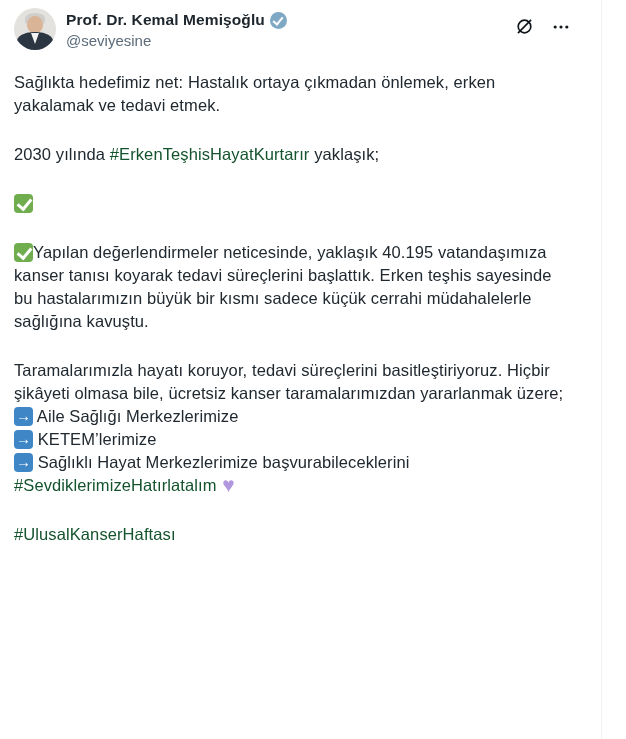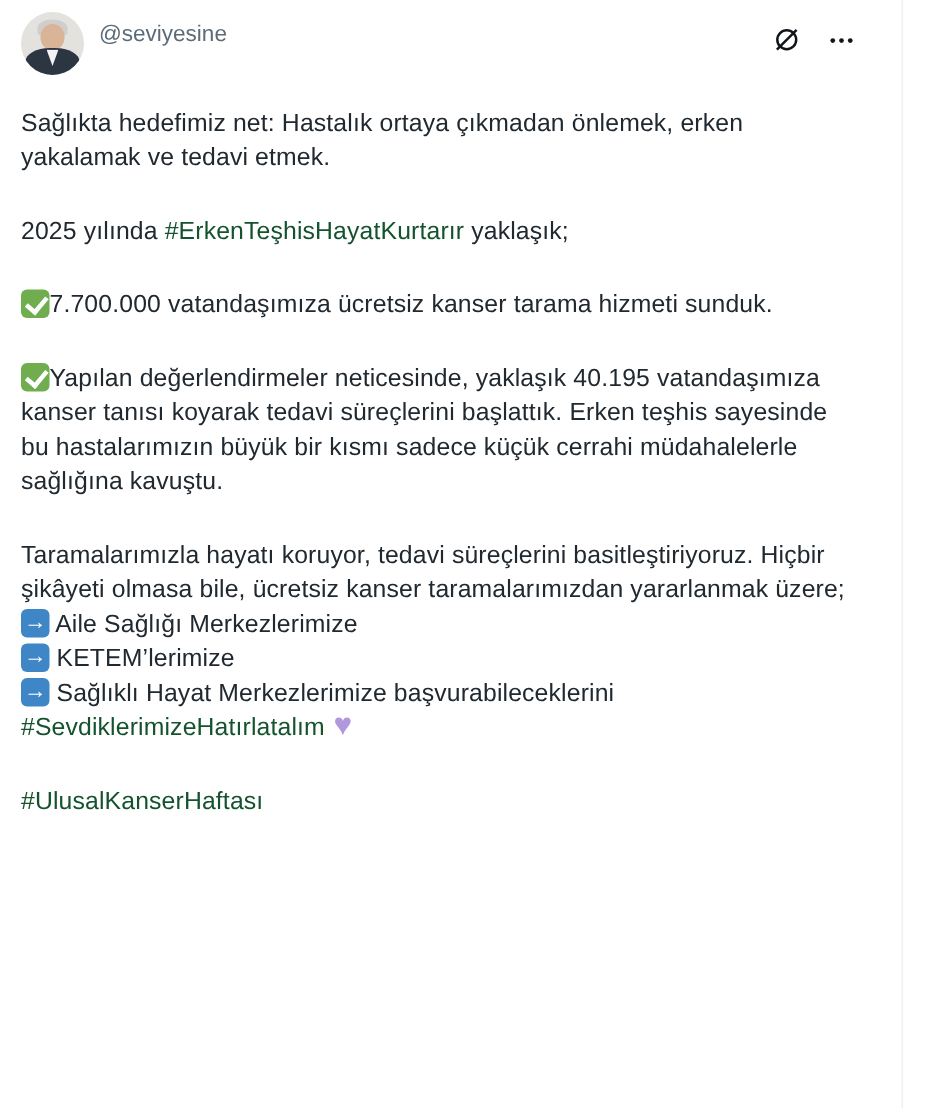--- a/index.html
+++ b/index.html
@@ -78,20 +78,24 @@
 
 <div class="tweet">
   <div class="header">
     <div class="avatar">
       <div class="hair"></div>
       <div class="head"></div>
       <div class="torso"></div>
       <div class="shirt"></div>
     </div>
     <div class="id-col">
+      <div class="name-row">
+        <span class="display-name">Prof. Dr. Kemal Memişoğlu</span>
+        <span class="badge"></span>
+      </div>
       <div class="handle">@seviyesine</div>
     </div>
     <div class="header-actions">
       <button class="icon-btn" aria-label="Grok">
         <svg width="21" height="21" viewBox="0 0 24 24" fill="none">
           <circle cx="12" cy="12" r="7.2" stroke="#11161b" stroke-width="1.9"></circle>
           <line x1="4.5" y1="19.5" x2="19.5" y2="4.5" stroke="#11161b" stroke-width="1.9"></line>
         </svg>
       </button>
       <button class="icon-btn" aria-label="More">
@@ -99,19 +103,19 @@
           <circle cx="5" cy="12" r="1.9"></circle>
             <circle cx="12" cy="12" r="1.9"></circle>
             <circle cx="19" cy="12" r="1.9"></circle>
         </svg>
       </button>
     </div>
   </div>
 
   <div class="text-block">
       <p><span>Sağlıkta hedefimiz net: Hastalık ortaya çıkmadan önlemek, erken yakalamak ve tedavi etmek.</span></p>
-      <p><span>2025 yılında </span><a class="taglink">#ErkenTeşhisHayatKurtarır</a><span> yaklaşık;</span></p>
-      <p><span class="em check-green"></span><span>7.700.000 vatandaşımıza ücretsiz kanser tarama hizmeti sunduk.</span></p>
+      <p><span>2030 yılında </span><a class="taglink">#ErkenTeşhisHayatKurtarır</a><span> yaklaşık;</span></p>
+      <p><span class="em check-green"></span></p>
       <p><span class="em check-green"></span><span>Yapılan değerlendirmeler neticesinde, yaklaşık 40.195 vatandaşımıza kanser tanısı koyarak tedavi süreçlerini başlattık. Erken teşhis sayesinde bu hastalarımızın büyük bir kısmı sadece küçük cerrahi müdahalelerle sağlığına kavuştu.</span></p>
       <p><span>Taramalarımızla hayatı koruyor, tedavi süreçlerini basitleştiriyoruz. Hiçbir şikâyeti olmasa bile, ücretsiz kanser taramalarımızdan yararlanmak üzere;</span><br><span class="em arrow-blue"></span><span> Aile Sağlığı Merkezlerimize</span><br><span class="em arrow-blue"></span><span> KETEM’lerimize</span><br><span class="em arrow-blue"></span><span> Sağlıklı Hayat Merkezlerimize başvurabileceklerini</span><br><a class="taglink">#SevdiklerimizeHatırlatalım</a><span> </span><span class="em heart-purple"></span></p>
       <p><a class="taglink">#UlusalKanserHaftası</a></p>
     </div>
 </div>
 
 </body></html>

